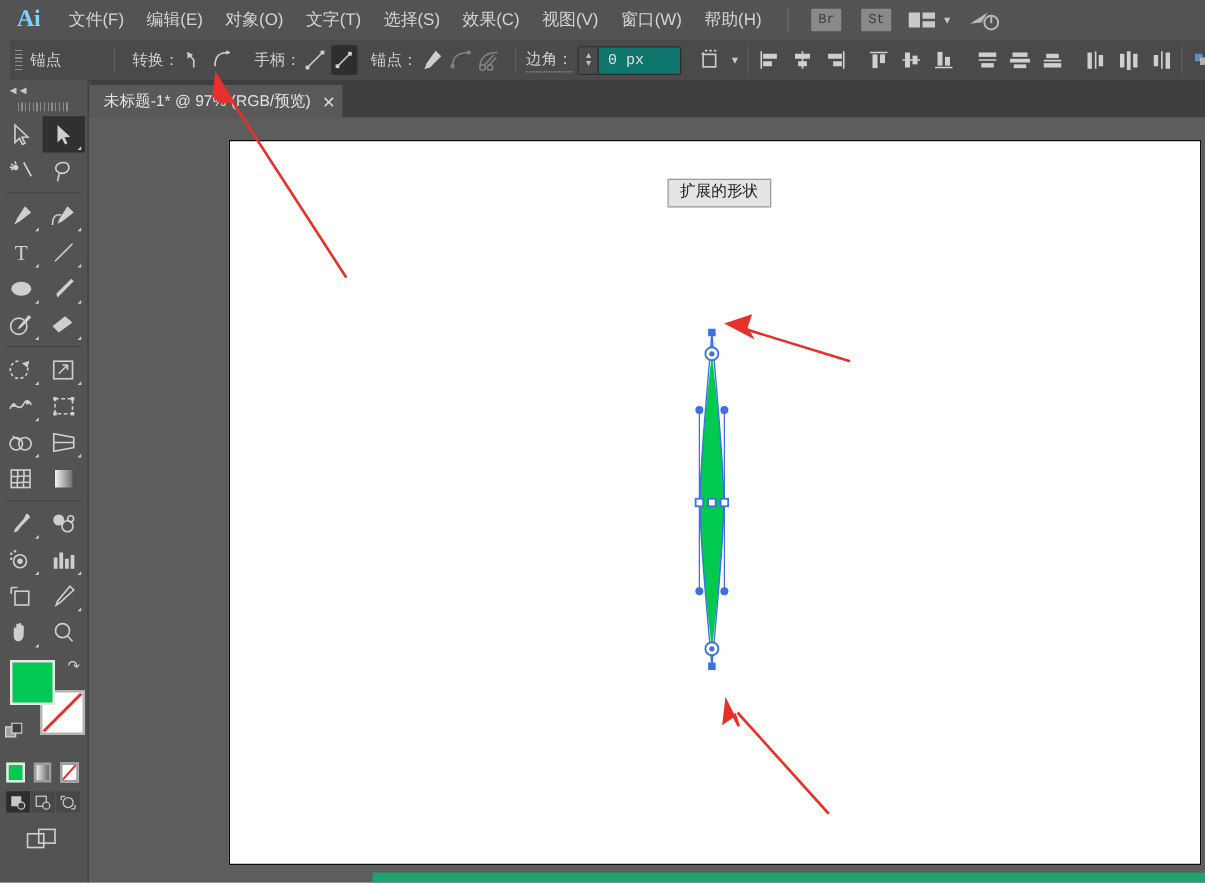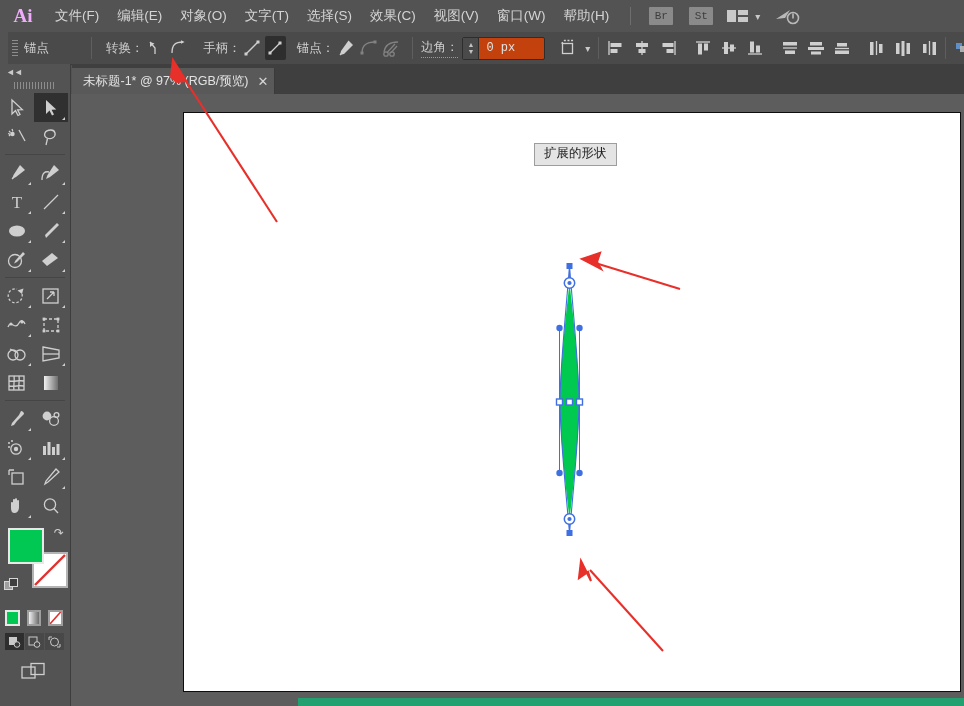--- a/index.html
+++ b/index.html
@@ -10,21 +10,21 @@
     -webkit-font-smoothing:antialiased;
     position:relative;
   }
   
   #menubar{
     position:absolute;left:0;top:0;width:964px;height:32px;
     background:#535353;display:flex;align-items:center;
   }
   #ai-logo{
     width:46px;height:32px;display:flex;align-items:center;justify-content:center;
-    color:#f0abfc;font-size:19px;font-weight:bold;font-family:"Liberation Serif",serif;
+    color:#7dd3fc;font-size:19px;font-weight:bold;font-family:"Liberation Serif",serif;
     letter-spacing:0px;
   }
   .menu-item{
     color:#d4d4d4;font-size:13.5px;padding:0 9px;height:32px;line-height:32px;
     white-space:nowrap;cursor:default;
   }
   #menubar .mb-sep{
     width:1px;height:18px;background:#6e6e6e;margin:0 10px 0 12px;
   }
   .sq-btn{
@@ -50,21 +50,21 @@
   .cb-label{color:#cfcfcf;font-size:12.5px;white-space:nowrap;}
   .cb-label.dotted{border-bottom:1px dotted #9a9a9a;padding-bottom:1px;}
   .cb-sep{width:1px;height:22px;background:#5e5e5e;margin:0 8px;}
   .ico-btn{
     width:24px;height:24px;display:flex;align-items:center;justify-content:center;
     margin:0 1px;border-radius:2px;position:relative;
   }
   .ico-btn.active{background:#2e2e2e;}
   .ico-btn.dim{opacity:.42;}
   .stepper{
-    display:flex;align-items:center;height:21px;background:#c2410c;
+    display:flex;align-items:center;height:21px;background:#0f766e;
     border:1px solid #2d2d2d;border-radius:2px;margin-left:4px;
   }
   .stepper .arrows{
     width:15px;display:flex;flex-direction:column;align-items:center;
     justify-content:center;color:#c2c2c2;font-size:7px;line-height:7px;
     border-right:1px solid #2d2d2d;height:100%;background:#4a4a4a;
   }
   .stepper .val{
     color:#e2e2e2;font-size:12px;font-family:"Liberation Mono","DejaVu Sans Mono",monospace;
     padding:0 6px 0 7px;min-width:52px;

